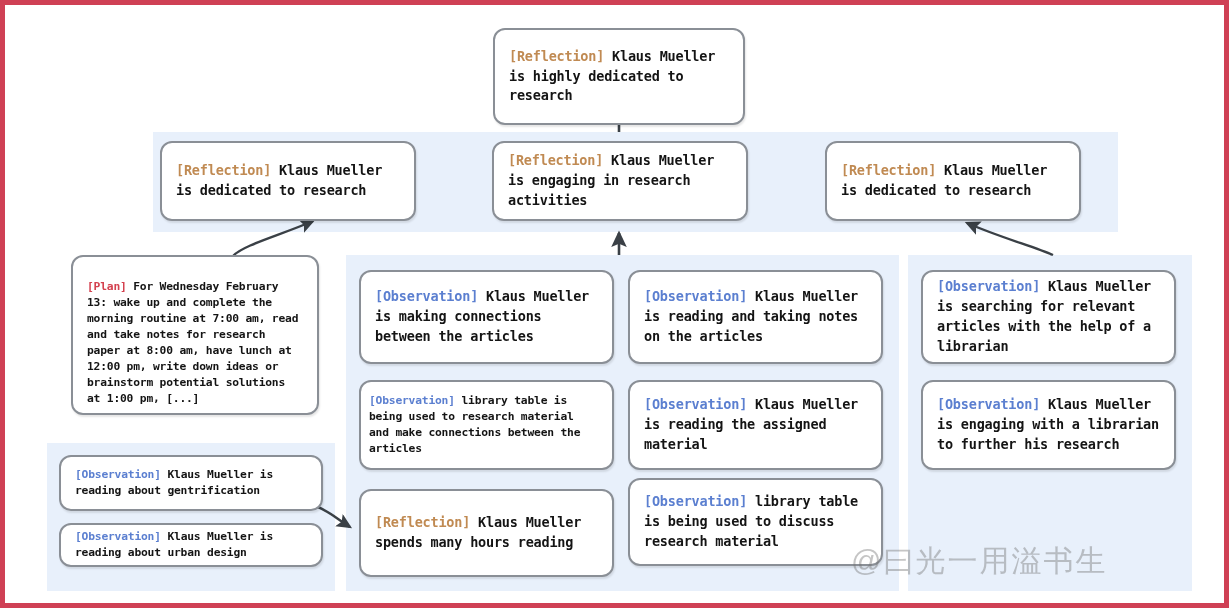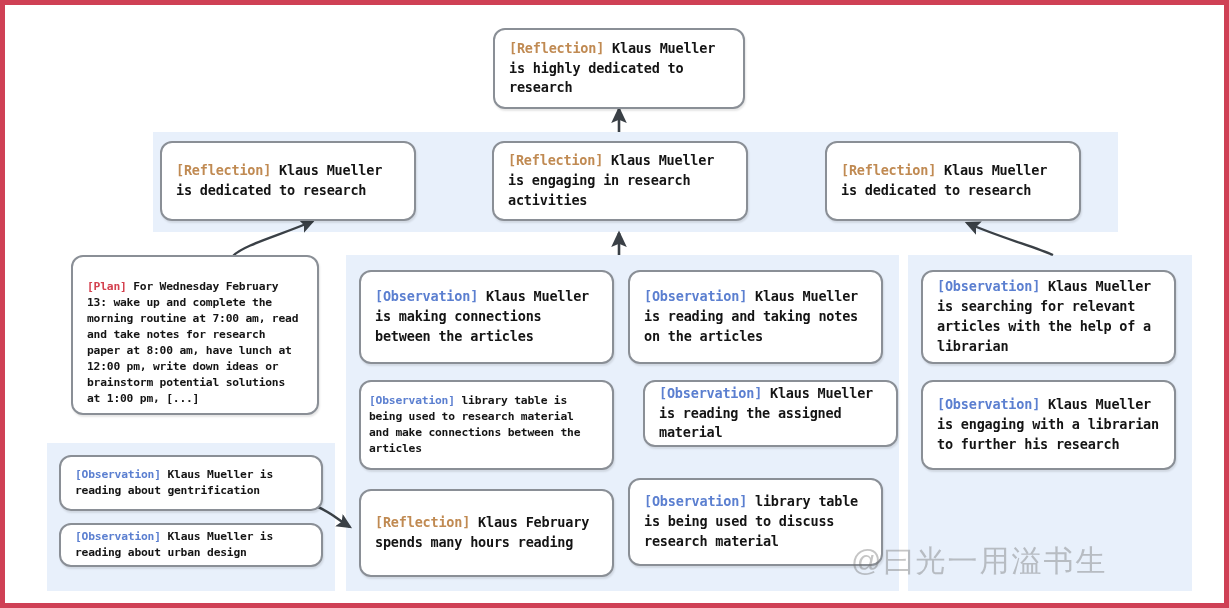--- a/index.html
+++ b/index.html
@@ -96,21 +96,21 @@
 
     <path d="M228,251 C238,240 276,230 308,216" stroke="#3a4046" stroke-width="2.4" fill="none" marker-end="url(#ah)"></path>
 
     <path d="M614,250 L614,228" stroke="#3a4046" stroke-width="2.6" fill="none" marker-end="url(#ah)"></path>
 
     <path d="M1048,250 C1030,242 994,232 962,218" stroke="#3a4046" stroke-width="2.4" fill="none" marker-end="url(#ah)"></path>
 
     <path d="M307,500 C322,504 332,514 345,522" stroke="#3a4046" stroke-width="2.4" fill="none" marker-end="url(#ah)"></path>
   </svg>
 
-  <div class="node" style="left:488px; top:23px; width:252px; height:81px;">
+  <div class="node" style="left:488px; top:23px; width:252px; height:97px;">
     <div class="txt">
       <span class="tag-reflection">[Reflection]</span><span> Klaus Mueller is highly dedicated to research</span>
     </div>
   </div>
 
   <div class="node" style="left:155px; top:136px; width:256px; height:80px;">
     <div class="txt">
       <span class="tag-reflection">[Reflection]</span><span> Klaus Mueller is dedicated to research</span>
     </div>
   </div>
@@ -152,31 +152,31 @@
   </div>
 
   <div class="node small" style="left:354px; top:375px; width:255px; height:90px;padding-left:8px;">
     <div class="txt">
       <span class="tag-observation">[Observation]</span><span> library table is being used to research material and make connections between the articles</span>
     </div>
   </div>
 
   <div class="node" style="left:354px; top:484px; width:255px; height:88px;">
     <div class="txt">
-      <span class="tag-reflection">[Reflection]</span><span> Klaus February spends many hours reading</span>
+      <span class="tag-reflection">[Reflection]</span><span> Klaus Mueller spends many hours reading</span>
     </div>
   </div>
 
   <div class="node" style="left:623px; top:265px; width:255px; height:94px;">
     <div class="txt">
       <span class="tag-observation">[Observation]</span><span> Klaus Mueller is reading and taking notes on the articles</span>
     </div>
   </div>
 
-  <div class="node" style="left:623px; top:375px; width:255px; height:67px;margin-left:15px;">
+  <div class="node" style="left:623px; top:375px; width:255px; height:90px;">
     <div class="txt">
       <span class="tag-observation">[Observation]</span><span> Klaus Mueller is reading the assigned material</span>
     </div>
   </div>
 
   <div class="node" style="left:623px; top:473px; width:255px; height:88px;">
     <div class="txt">
       <span class="tag-observation">[Observation]</span><span> library table is being used to discuss research material</span>
     </div>
   </div>

